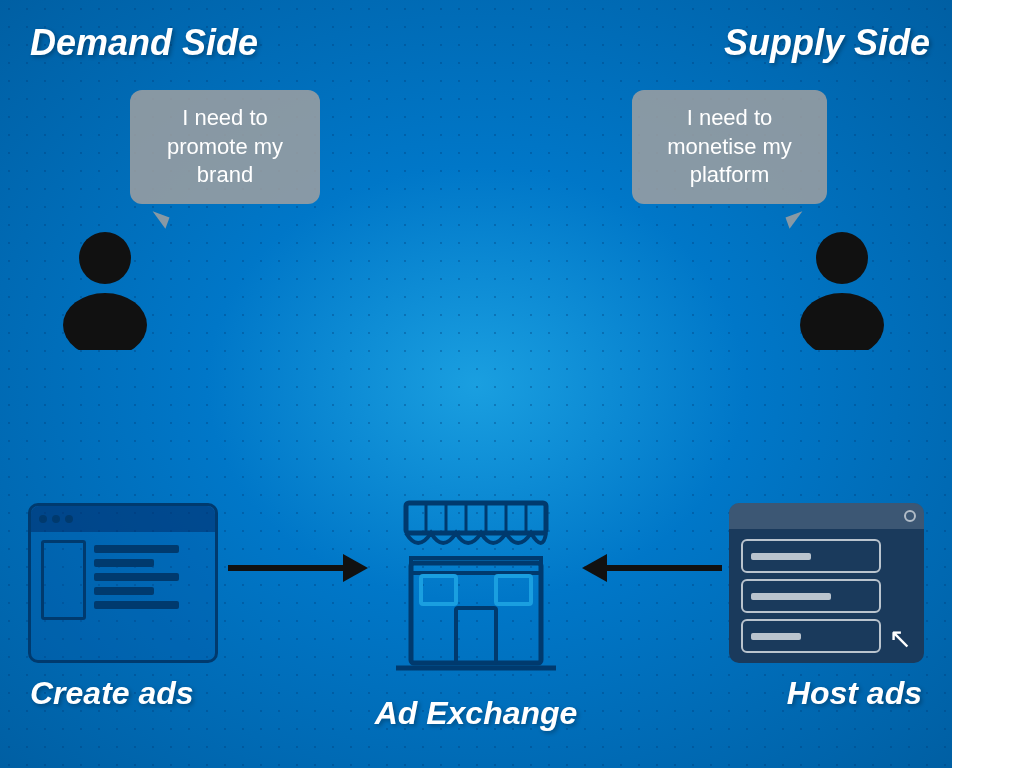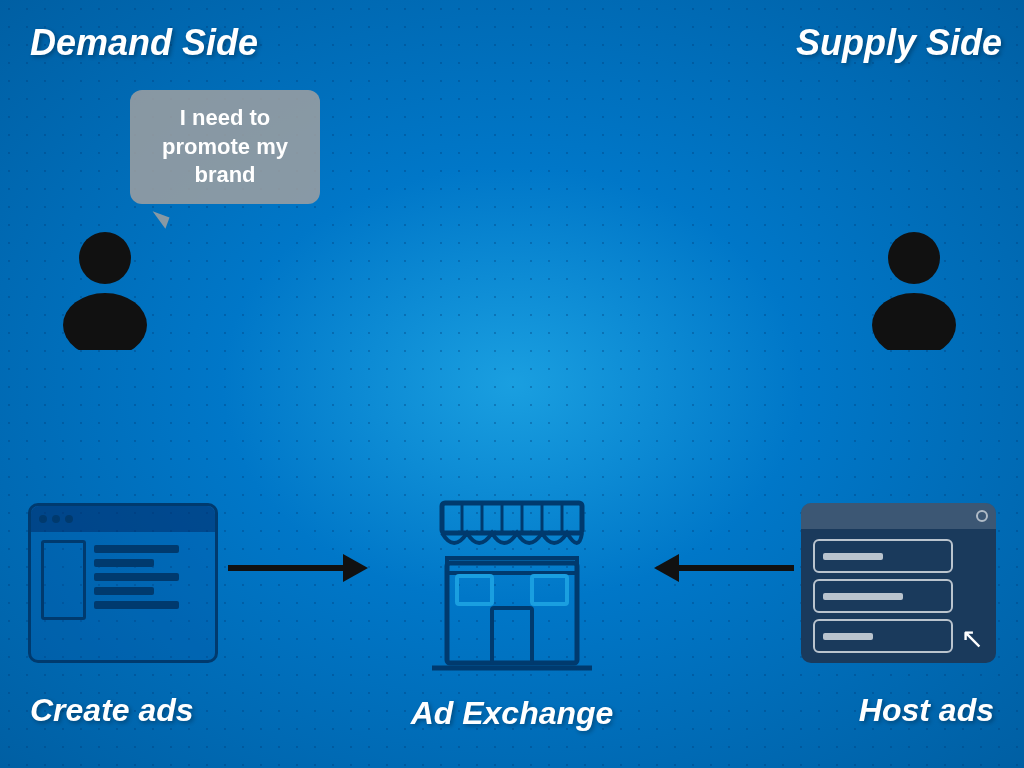--- a/index.html
+++ b/index.html
@@ -5,21 +5,21 @@
     * { margin: 0; padding: 0; box-sizing: border-box; }
 
     body {
       width: 1024px;
       height: 768px;
       overflow: hidden;
       font-family: Arial, sans-serif;
     }
 
     #canvas {
-      width: 1024px;
+      width: 952px;
       height: 768px;
       background: radial-gradient(ellipse at center, #1a9fe0 0%, #0077c8 40%, #005fa3 100%);
       position: relative;
     }
 
     
     #canvas::before {
       content: '';
       position: absolute;
       inset: 0;
@@ -43,21 +43,21 @@
     #supply-title { right: 22px; text-align: center; }
 
     
     .bubble {
       position: absolute;
       background: rgba(160,160,160,0.85);
       border-radius: 12px;
       padding: 14px 18px;
       color: #fff;
       font-size: 22px;
-      font-weight: 700;
+      font-weight: 400;
       text-align: center;
       line-height: 1.3;
     }
 
     .bubble::after {
       content: '';
       position: absolute;
       bottom: -22px;
       border-width: 12px 10px 12px 0;
       border-style: solid;
@@ -105,21 +105,21 @@
     }
 
     #person-right {
       right: 55px;
       top: 230px;
     }
 
     
     .bottom-label {
       position: absolute;
-      bottom: 39px;
+      bottom: 56px;
       font-size: 32px;
       font-weight: 900;
       color: #fff;
       font-style: italic;
       text-shadow: 2px 2px 4px rgba(0,0,0,0.3);
     }
 
     #create-label { left: 30px; }
     #host-label { right: 30px; margin-top: 40px; }
     #exchange-label {
@@ -257,20 +257,21 @@
 <body>
 
 <div id="canvas">
 
   <div id="demand-title" class="side-title">Demand Side</div>
 
   <div id="supply-title" class="side-title">Supply Side</div>
 
   <div id="bubble-left" class="bubble">I need to promote my brand</div>
 
+  <div id="bubble-right" class="bubble">I need to monetise my platform</div>
 
   <div id="person-left" class="person">
     <svg viewBox="0 0 110 120" xmlns="http://www.w3.org/2000/svg">
 
       <circle cx="55" cy="28" r="26" fill="#111"></circle>
 
       <ellipse cx="55" cy="95" rx="42" ry="32" fill="#111"></ellipse>
     </svg>
   </div>
 

